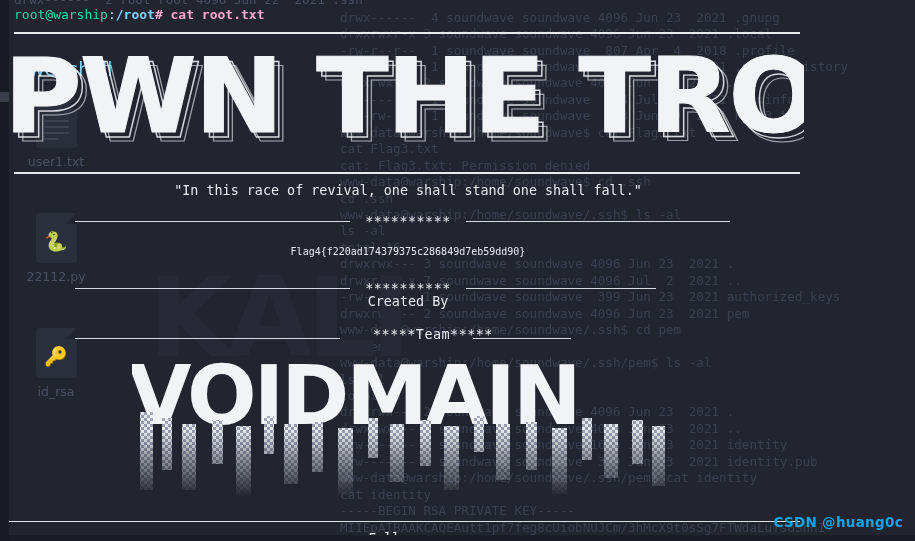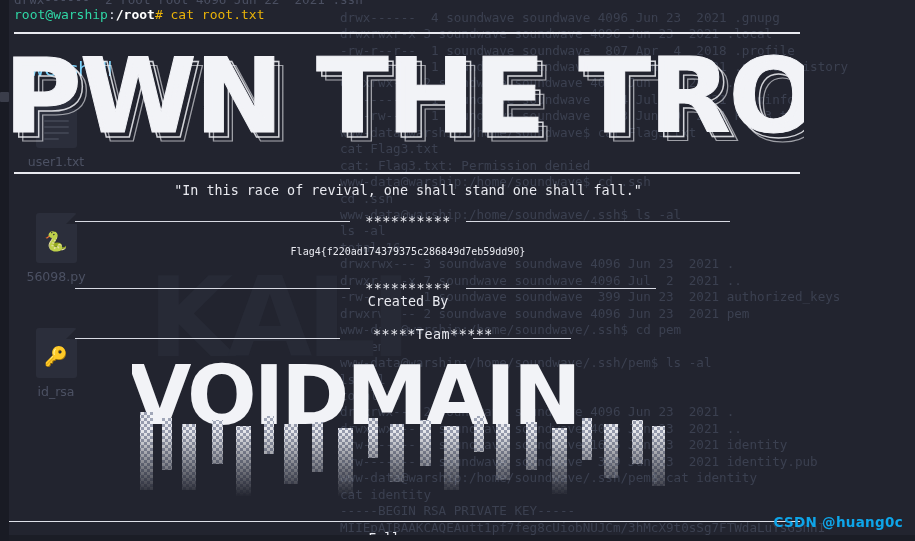--- a/index.html
+++ b/index.html
@@ -109,22 +109,22 @@
   .prompt-line {
     position: absolute;
     left: 14px; top: 7px;
     font-size: 13px;
     line-height: 16px;
     white-space: pre;
     z-index: 20;
   }
   .p-user { color: #2fd6a5; font-weight: normal; }
   .p-colon { color: #d6d9e3; }
-  .p-path  { color: #ffffff; font-weight: bold; }
-  .p-cmd   { color: #eab308; }
+  .p-path  { color: #7dd3fc; font-weight: bold; }
+  .p-cmd   { color: #f9a8d4; font-weight: bold; }
 
   
   .top-cut {
     position: absolute;
     left: 14px; top: -8px;
     font-size: 12.6px;
     color: #4a4f61;
     white-space: pre;
     z-index: 19;
   }
@@ -266,21 +266,21 @@
             <i class="short"></i>
           </div>
       </div>
       <div class="file-label">user1.txt</div>
     </div>
 
     <div class="file-item">
       <div class="file-icon">
         <div class="icon-glyph">🐍</div>
       </div>
-      <div class="file-label">56098.py</div>
+      <div class="file-label">22112.py</div>
     </div>
 
     <div class="file-item">
       <div class="file-icon">
         <div class="icon-glyph">🔑</div>
       </div>
       <div class="file-label">id_rsa</div>
     </div>
 
   </div>

